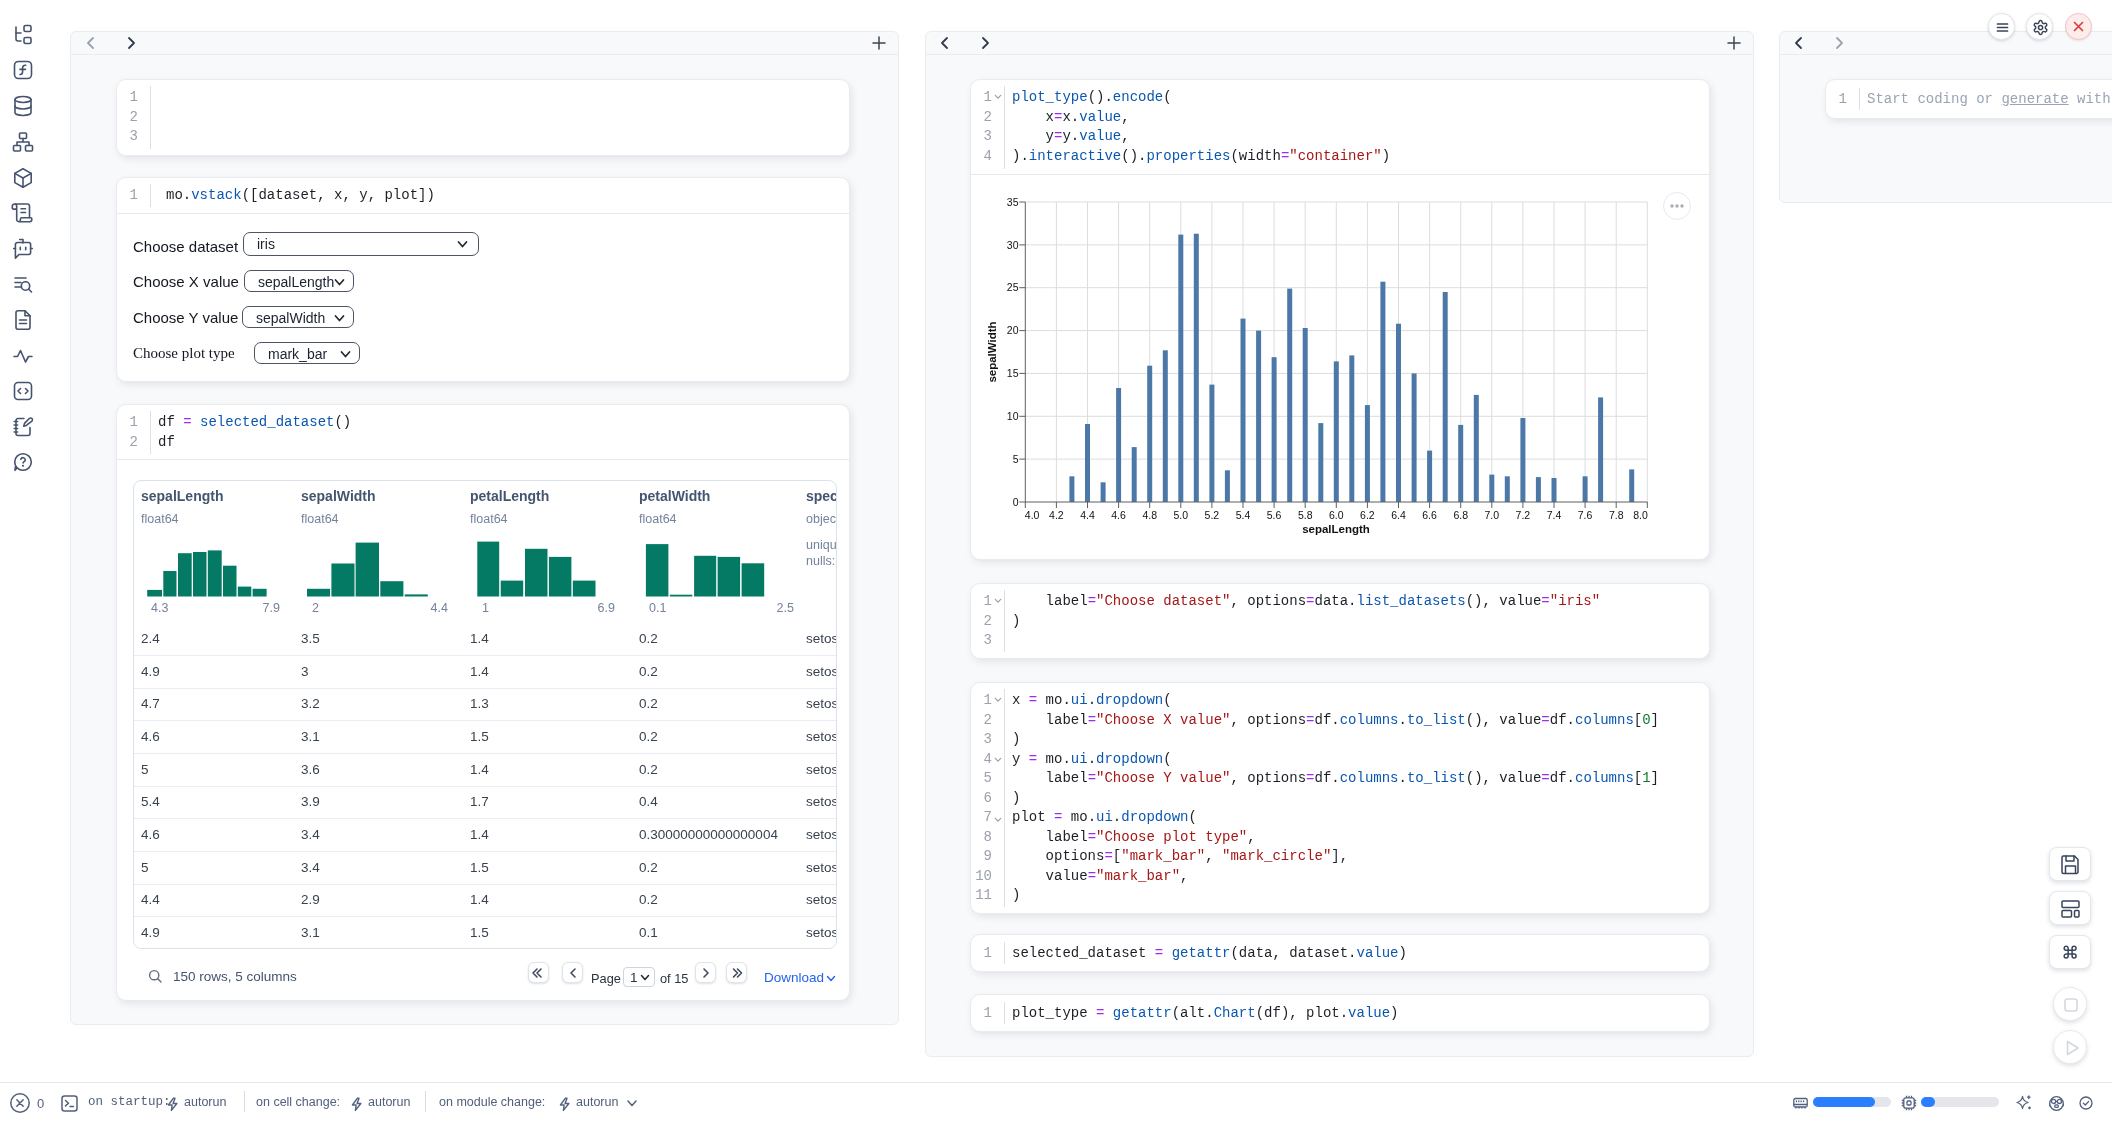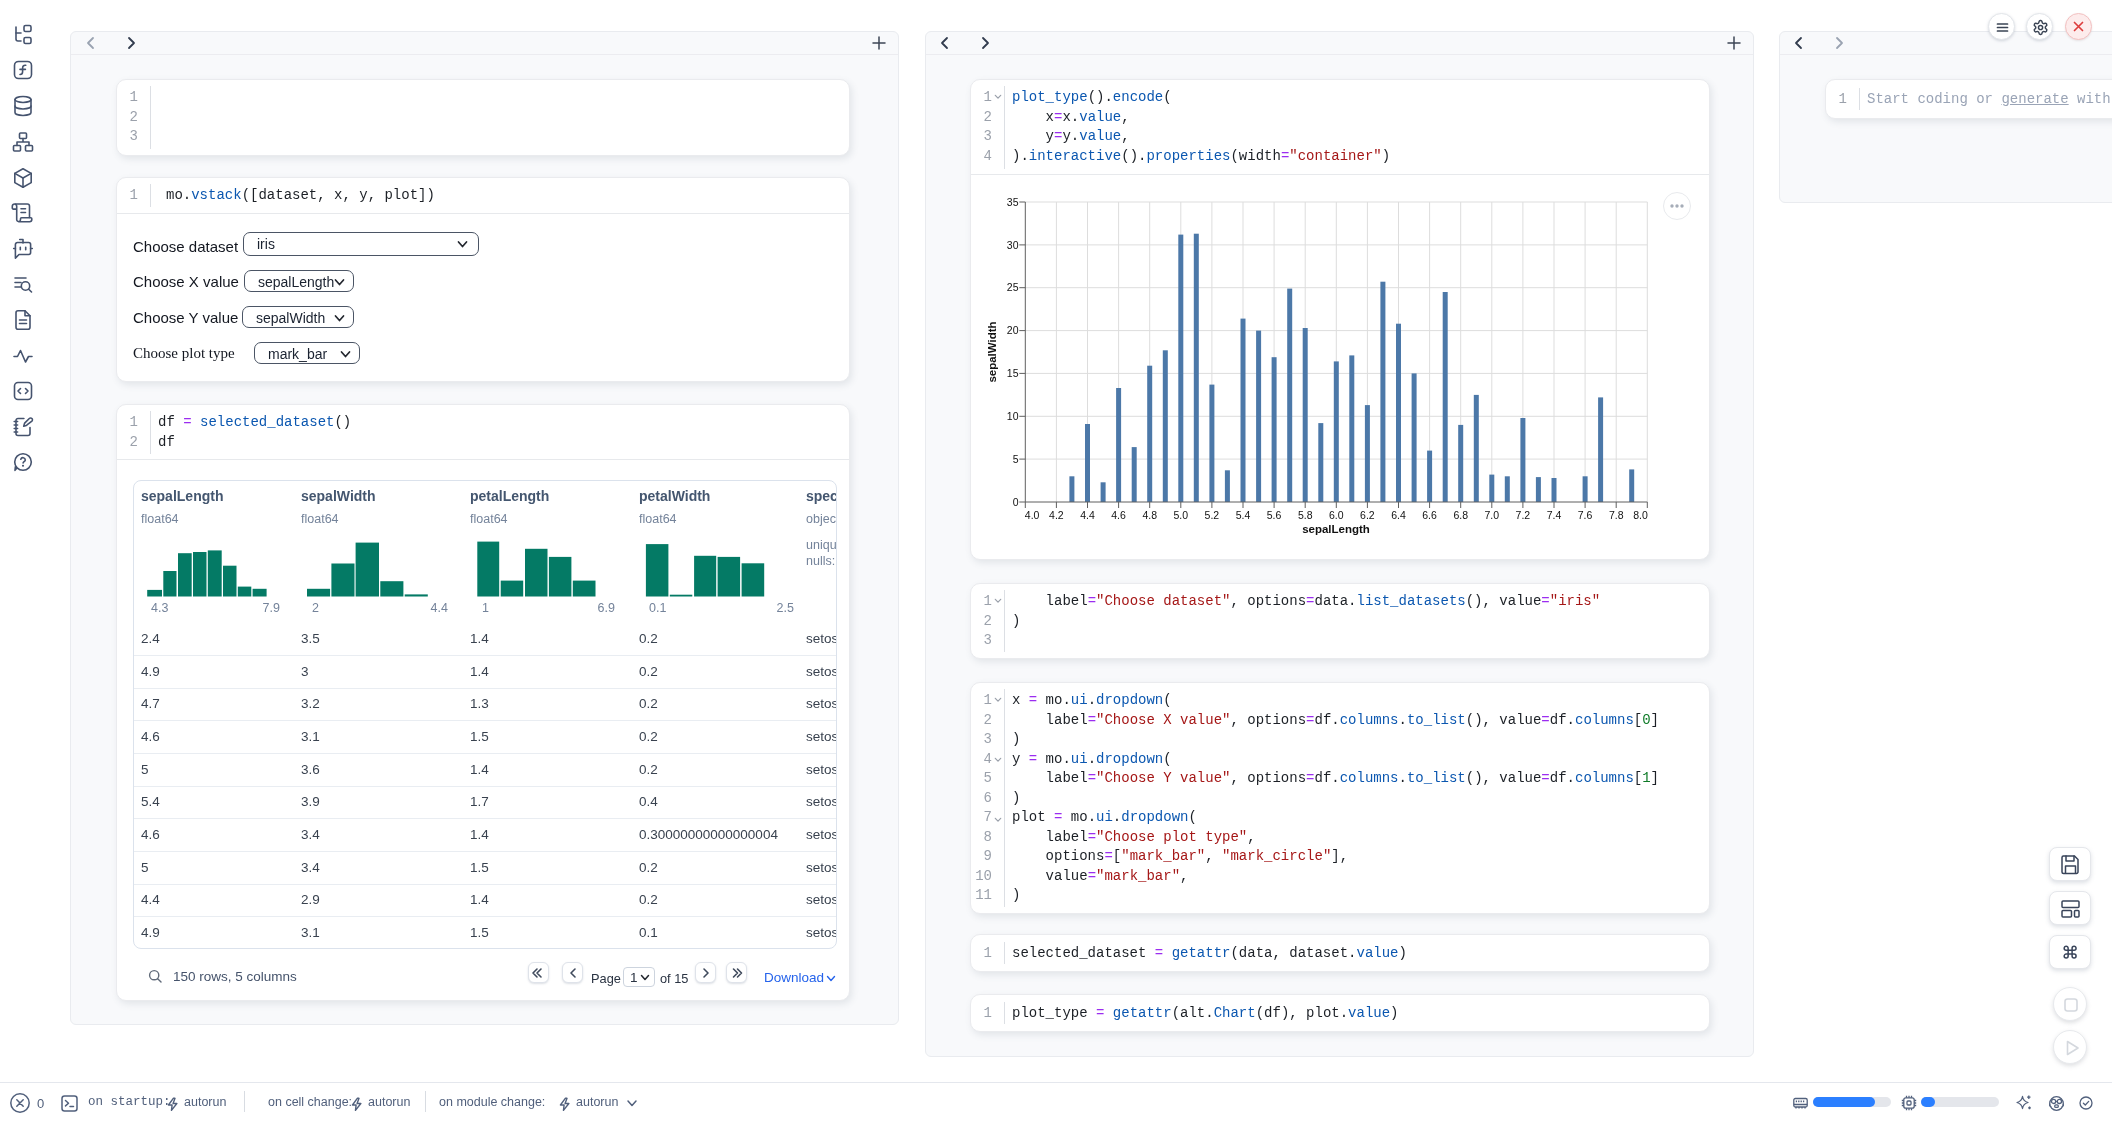--- a/index.html
+++ b/index.html
@@ -518,21 +518,21 @@
     <rect x="1" y="1" width="15" height="15" rx="2.5"></rect>
     <path d="M4.5 5.5 L7.5 8.2 L4.5 10.9"></path>
     <path d="M9 11.5 h3.5"></path>
   </svg>
 <div class="abs ftxt" style="left:88px;font-family:Liberation Mono, monospace;">on startup:</div>
 <svg class="abs" style="left:166px; top:1096.5px;" width="12" height="14" viewBox="0 0 11 13" fill="none" stroke="#51607c" stroke-width="1.3" stroke-linejoin="round">
     <path d="M6.7 1.2 L2.2 7.4 h3.4 L5 12.4 L10 6 H6.5 L8.3 1.2 Z"></path>
   </svg>
 <div class="abs ftxt" style="left:184px;">autorun</div>
 <div class="abs fsep" style="left:244px;"></div>
-<div class="abs ftxt" style="left:268px;">on cell change:</div>
+<div class="abs ftxt" style="left:256px;">on cell change:</div>
 <svg class="abs" style="left:350px; top:1096.5px;" width="12" height="14" viewBox="0 0 11 13" fill="none" stroke="#51607c" stroke-width="1.3" stroke-linejoin="round">
     <path d="M6.7 1.2 L2.2 7.4 h3.4 L5 12.4 L10 6 H6.5 L8.3 1.2 Z"></path>
   </svg>
 <div class="abs ftxt" style="left:368px;">autorun</div>
 <div class="abs fsep" style="left:425px;"></div>
 <div class="abs ftxt" style="left:439px;">on module change:</div>
 <svg class="abs" style="left:558px; top:1096.5px;" width="12" height="14" viewBox="0 0 11 13" fill="none" stroke="#51607c" stroke-width="1.3" stroke-linejoin="round">
     <path d="M6.7 1.2 L2.2 7.4 h3.4 L5 12.4 L10 6 H6.5 L8.3 1.2 Z"></path>
   </svg>
 <div class="abs ftxt" style="left:576px;">autorun</div>

